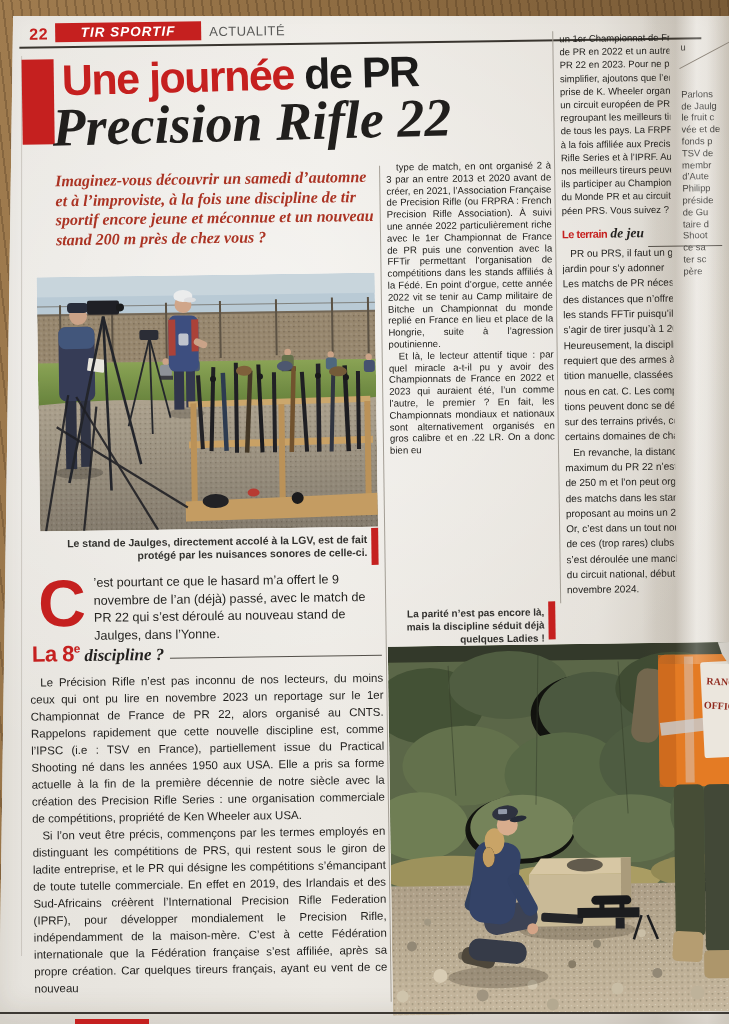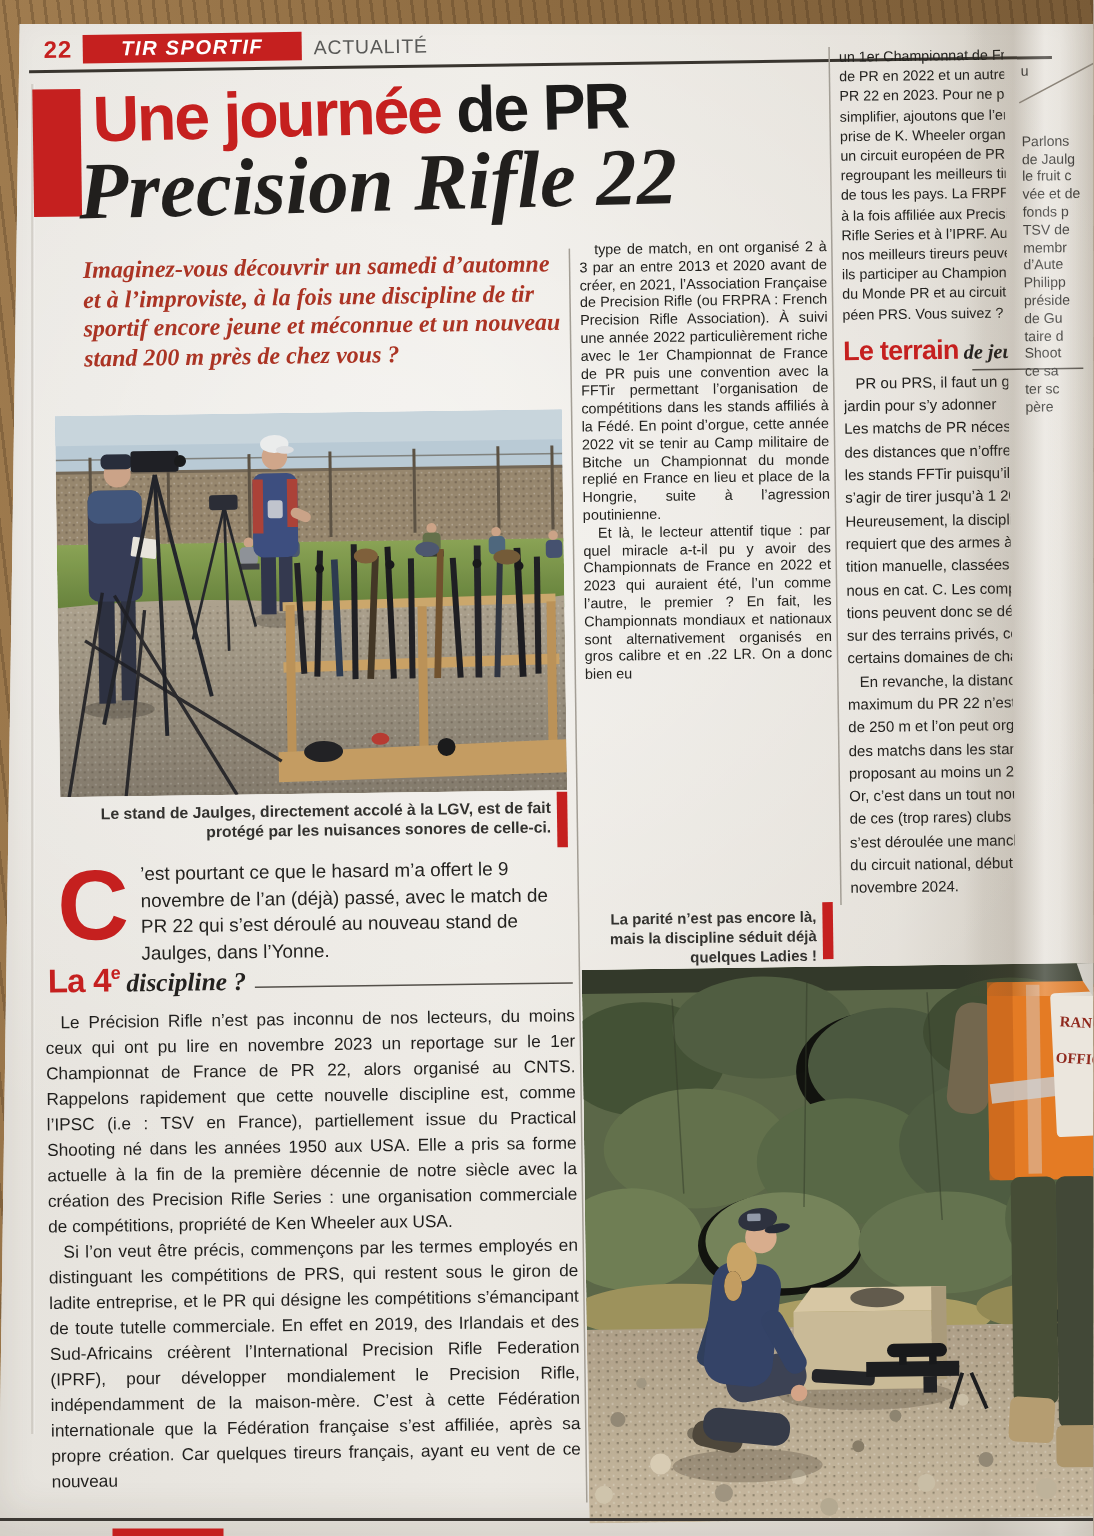--- a/index.html
+++ b/index.html
@@ -76,21 +76,21 @@
   #vrule1{left:384px;top:150px;height:836px;}
   #vrule2{left:559px;top:18px;height:572px;}
 
   .col2{position:absolute;left:391px;top:146px;width:165px;font-size:9.6px;line-height:11.8px;
     text-align:justify;color:#23221f;}
 
   .col3{position:absolute;left:566px;top:19px;width:110px;color:#23221f;overflow:hidden;}
   .col3 .lines div{white-space:nowrap;overflow:hidden;}
   #col3-p1 div{font-size:9.5px;line-height:13.2px;}
   #head2{white-space:nowrap;margin:7px 0 4px 0;}
-  #head2 .h-red{font-size:18px;}
+  #head2 .h-red{font-size:11px;}
   #head2 .h-it{font-size:13.5px;}
   #col3-p2 div,#col3-p3 div{font-size:10px;line-height:15.3px;}
   #col3-p2 div:first-child,#col3-p3 div:first-child{text-indent:8px;}
   #head2-rule{position:absolute;left:652px;top:234px;width:74px;height:1px;background:#55514b;}
 
   .sliver{position:absolute;left:687px;top:30px;width:42px;overflow:hidden;color:#2a2926;}
   .sliver div{white-space:nowrap;font-size:9.4px;line-height:11.8px;}
   .sliver div:first-child{margin-bottom:35px;}
 
   .hrule-bot{position:absolute;left:0;top:996px;width:729px;height:1.5px;background:#3c3833;}
@@ -265,21 +265,21 @@
     </div>
 
     <div class="cap" id="cap1">Le stand de Jaulges, directement accolé à la LGV, est de fait protégé par les nuisances sonores de celle-ci.</div>
     <div class="capbar" id="capbar1"></div>
 
     <div class="lead">
       <span class="dropcap">C</span><span>’est pourtant ce que le hasard m’a offert le 9 novembre de l’an (déjà) passé, avec le match de PR 22 qui s’est déroulé au nouveau stand de Jaulges, dans l’Yonne.</span>
     </div>
 
     <div id="head1">
-      <span class="h-red"><span>La 4</span><sup>e</sup></span><span class="h-it"> discipline ?</span>
+      <span class="h-red"><span>La 8</span><sup>e</sup></span><span class="h-it"> discipline ?</span>
     </div>
     <div id="head1-rule"></div>
 
     <div class="col1">
       <p>Le Précision Rifle n’est pas inconnu de nos lecteurs, du moins ceux qui ont pu lire en novembre 2023 un reportage sur le 1er Championnat de France de PR 22, alors organisé au CNTS. Rappelons rapidement que cette nouvelle discipline est, comme l’IPSC (i.e : TSV en France), partiellement issue du Practical Shooting né dans les années 1950 aux USA. Elle a pris sa forme actuelle à la fin de la première décennie de notre siècle avec la création des Precision Rifle Series : une organisation commerciale de compétitions, propriété de Ken Wheeler aux USA.</p>
       <p>Si l’on veut être précis, commençons par les termes employés en distinguant les compétitions de PRS, qui restent sous le giron de ladite entreprise, et le PR qui désigne les compétitions s’émancipant de toute tutelle commerciale. En effet en 2019, des Irlandais et des Sud-Africains créèrent l’International Precision Rifle Federation (IPRF), pour développer mondialement le Precision Rifle, indépendamment de la maison-mère. C’est à cette Fédération internationale que la Fédération française s’est affiliée, après sa propre création. Car quelques tireurs français, ayant eu vent de ce nouveau</p>
     </div>
 
     <div class="vrule" id="vrule1"></div>
 

